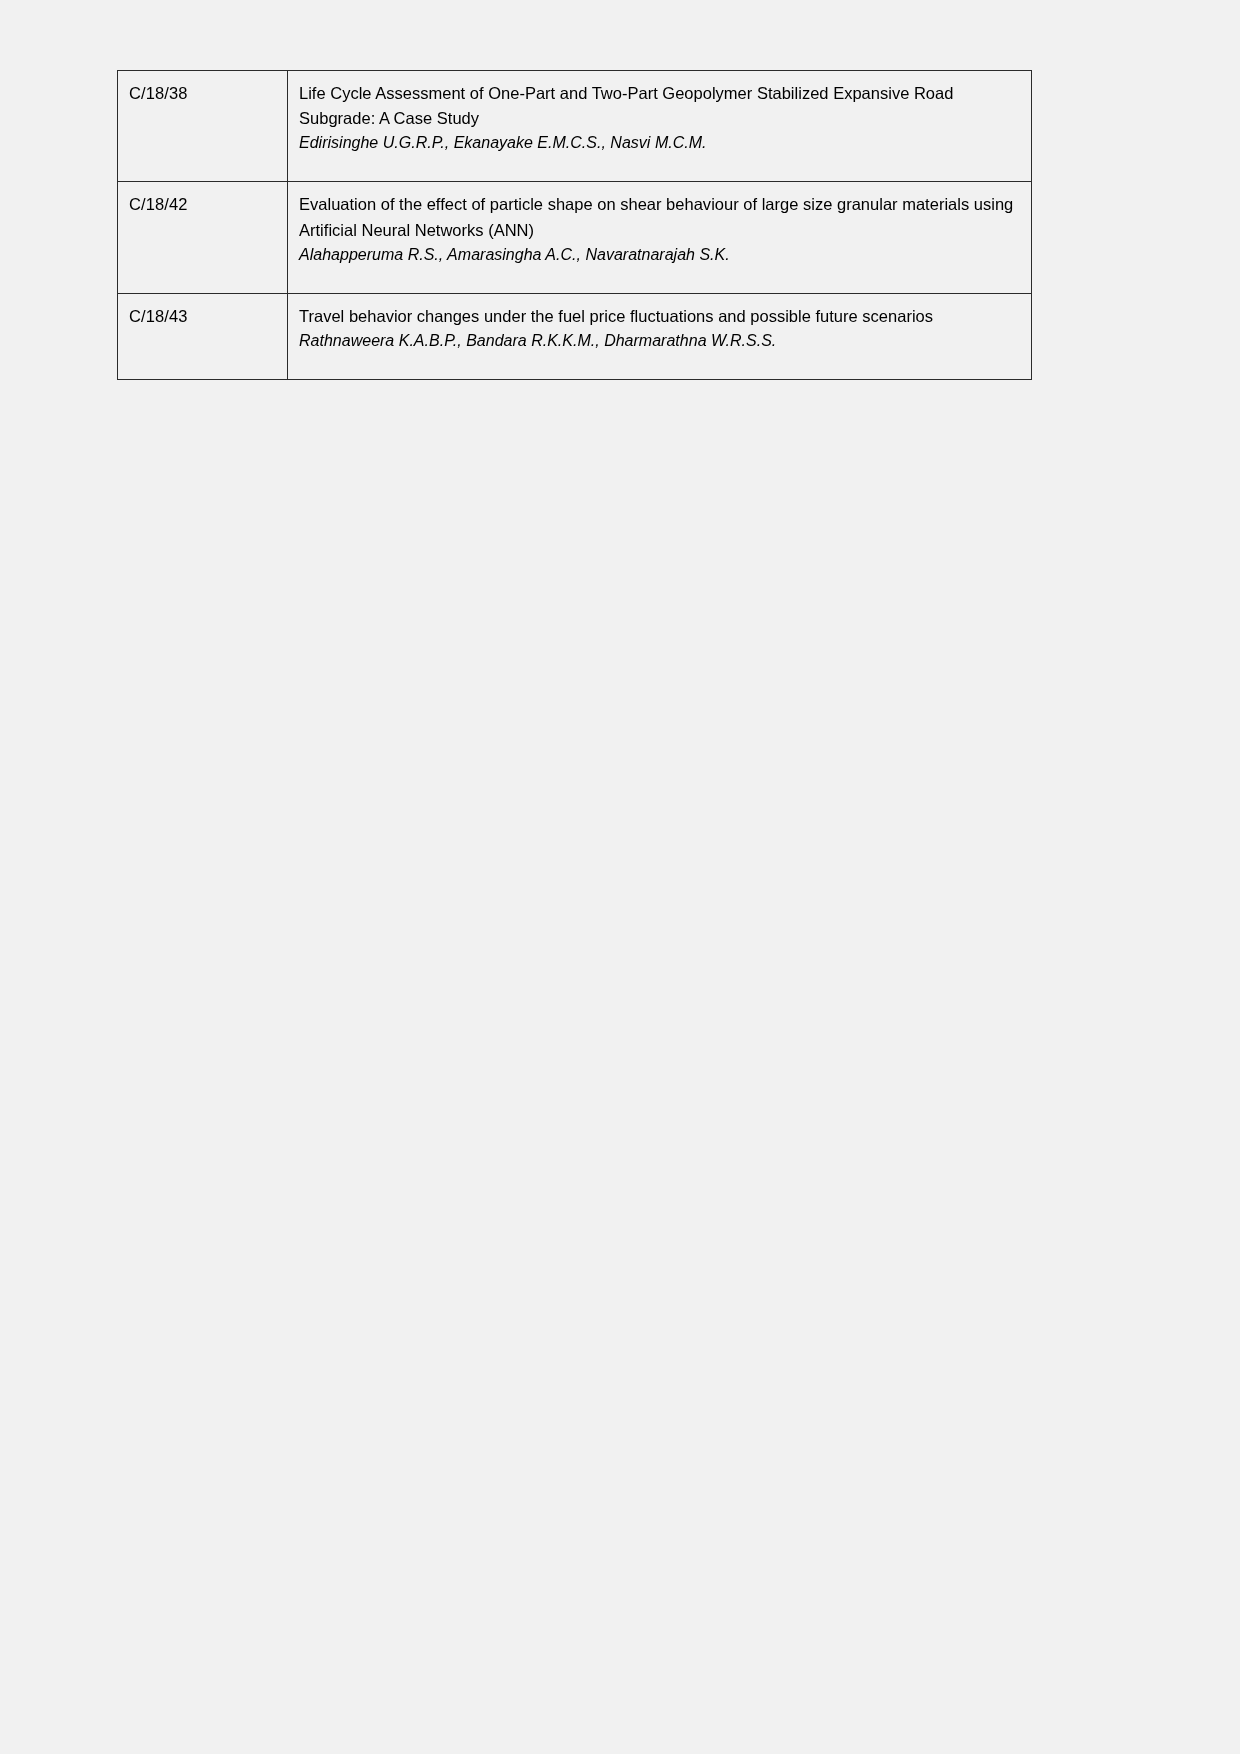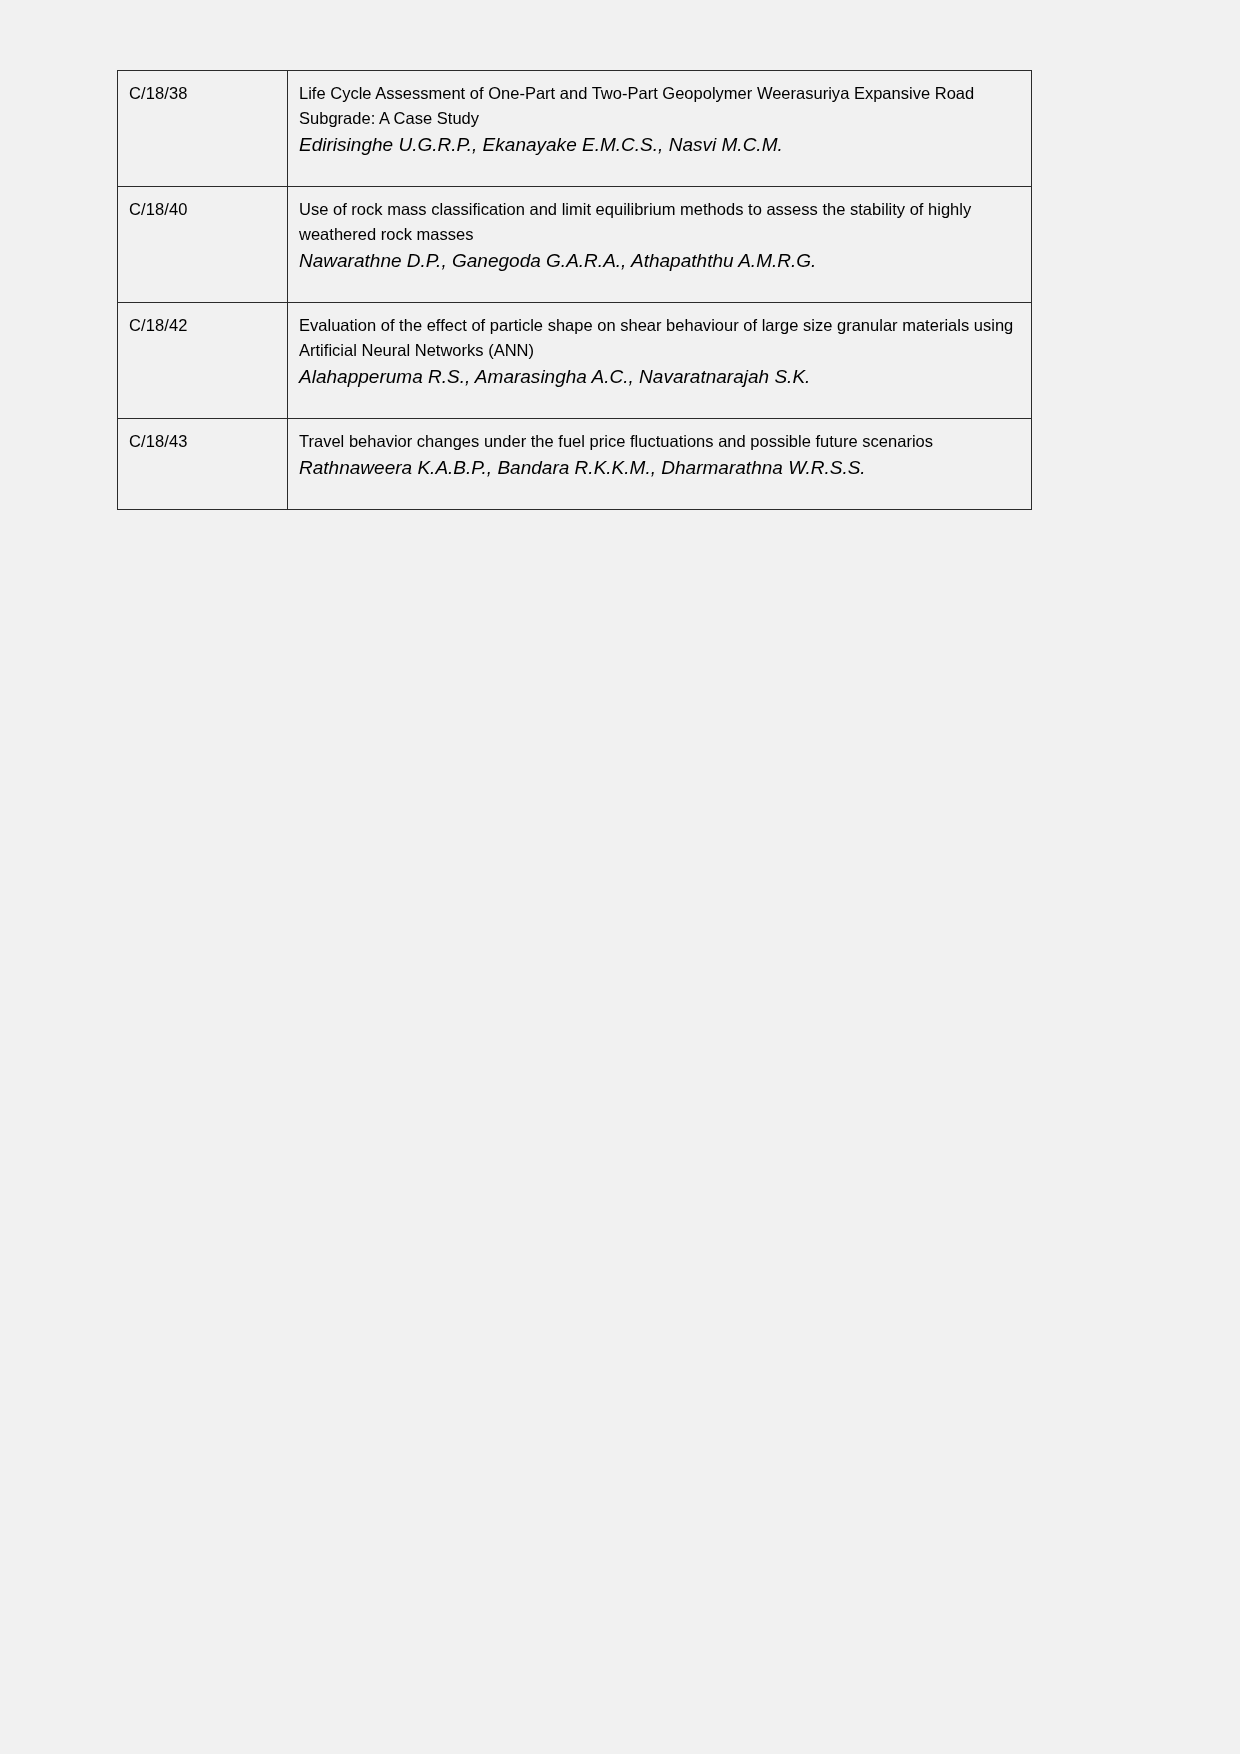--- a/index.html
+++ b/index.html
@@ -48,55 +48,46 @@
     letter-spacing: 0.1px;
     white-space: nowrap;
   }
   .title-text {
     font-size: 16.5px;
     line-height: 1.52;
     letter-spacing: 0.01px;
     display: block;
   }
   .authors-text {
-    font-size: 19px;
+    font-size: 16px;
     line-height: 1.52;
     font-style: italic;
     letter-spacing: 0.01px;
     display: block;
   }
 </style>
 </head>
 <body>
 
 <div class="page">
 
   <table class="paper-table">
     <tbody>
 
       <tr>
         <td class="col-code">
           <span class="code-text">C/18/38</span>
         </td>
         <td class="col-detail">
-          <span class="title-text">Life Cycle Assessment of One-Part and Two-Part Geopolymer Weerasuriya Expansive Road Subgrade: A Case Study</span>
+          <span class="title-text">Life Cycle Assessment of One-Part and Two-Part Geopolymer Stabilized Expansive Road Subgrade: A Case Study</span>
           <span class="authors-text">Edirisinghe U.G.R.P., Ekanayake E.M.C.S., Nasvi M.C.M.</span>
         </td>
       </tr>
 
 
-      <tr>
-        <td class="col-code">
-          <span class="code-text">C/18/40</span>
-        </td>
-        <td class="col-detail">
-          <span class="title-text">Use of rock mass classification and limit equilibrium methods to assess the stability of highly weathered rock masses</span>
-          <span class="authors-text">Nawarathne D.P., Ganegoda G.A.R.A., Athapaththu A.M.R.G.</span>
-        </td>
-      </tr>
 
 
       <tr>
         <td class="col-code">
           <span class="code-text">C/18/42</span>
         </td>
         <td class="col-detail">
           <span class="title-text">Evaluation of the effect of particle shape on shear behaviour of large size granular materials using Artificial Neural Networks (ANN)</span>
           <span class="authors-text">Alahapperuma R.S., Amarasingha A.C., Navaratnarajah S.K.</span>
         </td>

